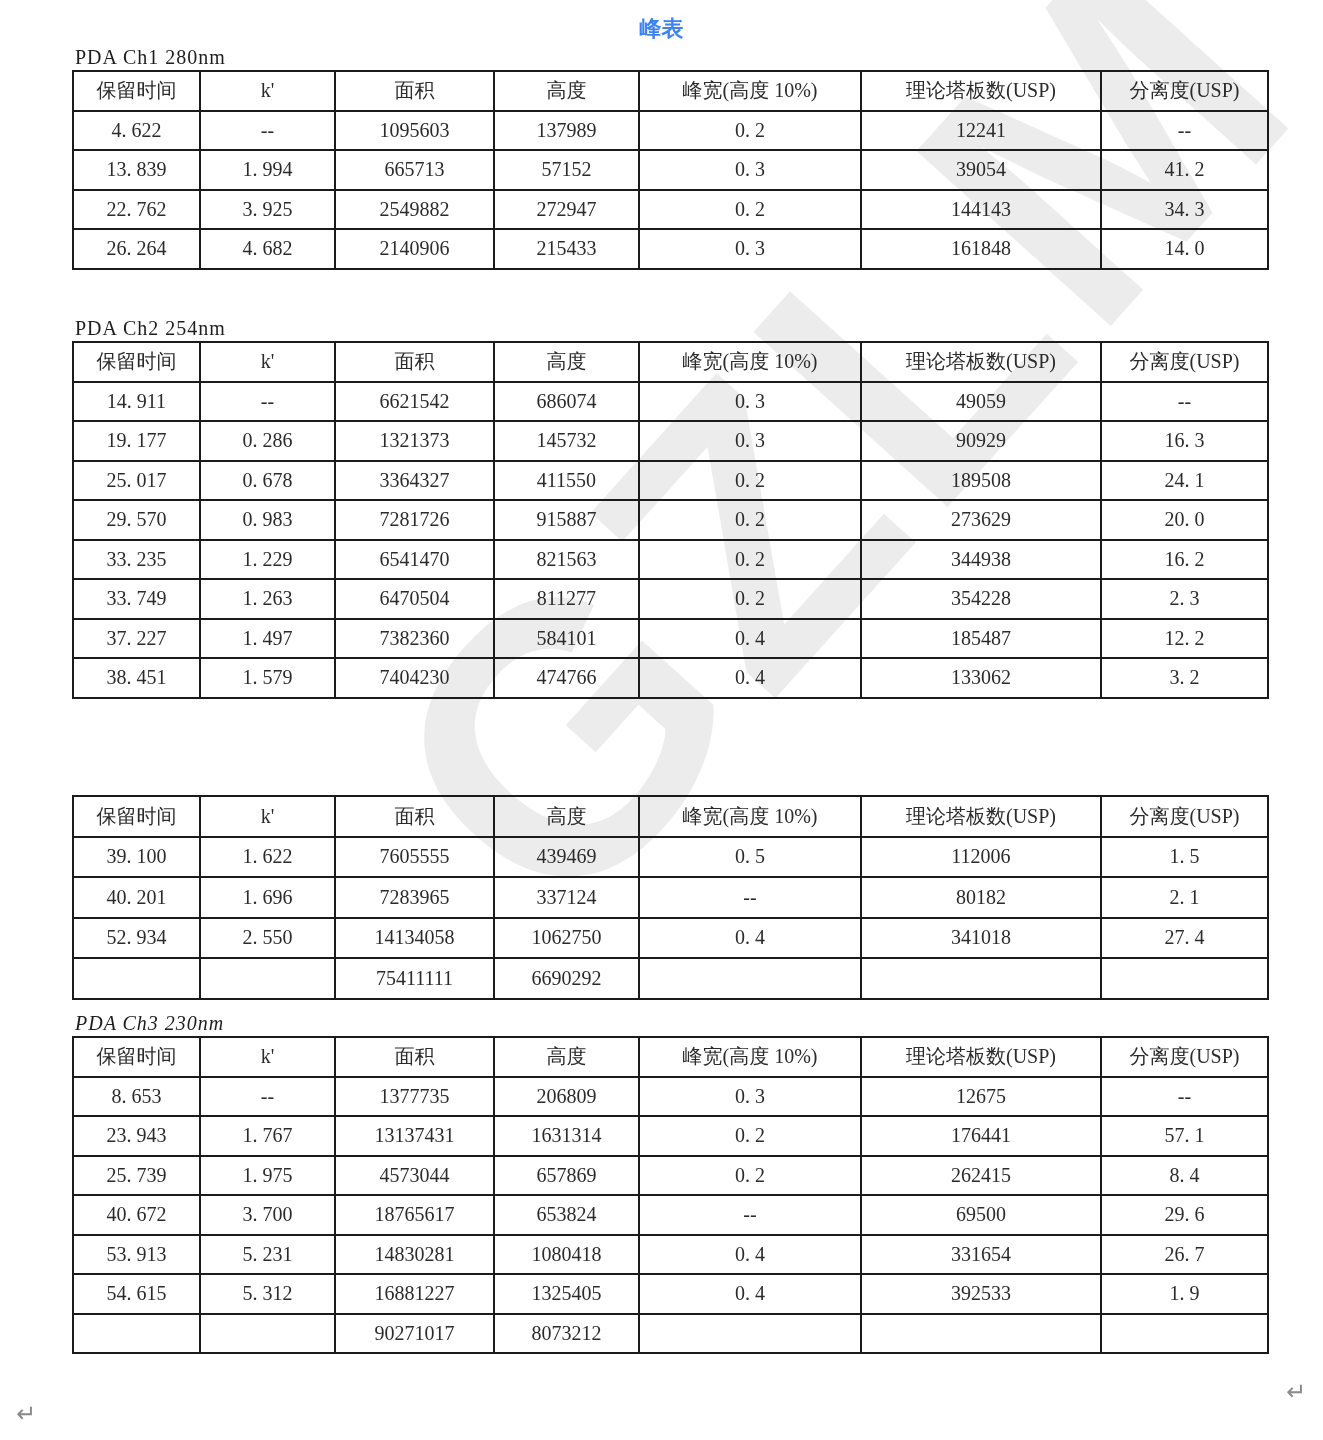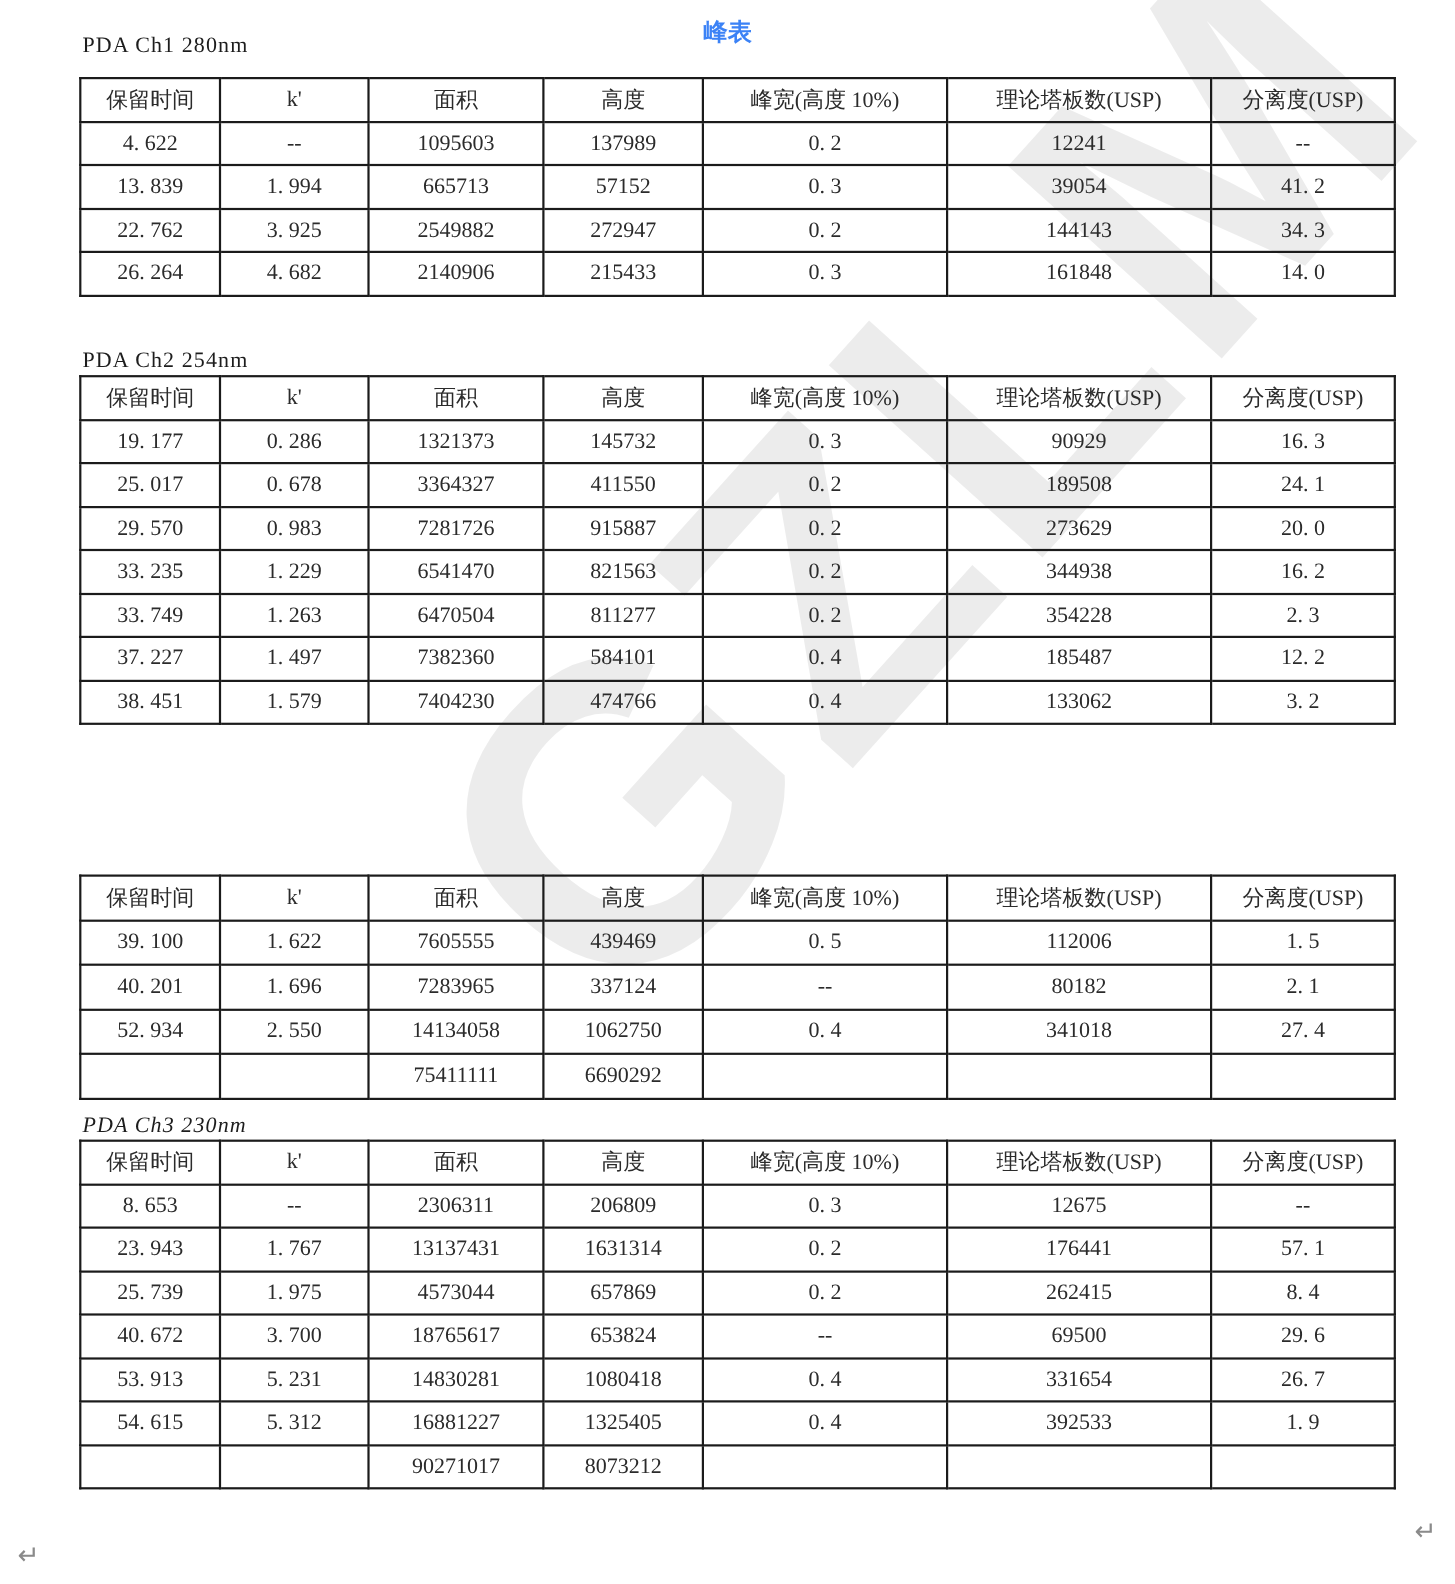--- a/index.html
+++ b/index.html
@@ -58,21 +58,21 @@
     white-space:nowrap;
   }
   table.t3 th, table.t3 td{height:38.5px;}
   table.peak-table th:nth-child(1), table.peak-table td:nth-child(1){width:125px;}
   table.peak-table th:nth-child(2), table.peak-table td:nth-child(2){width:133px;}
   table.peak-table th:nth-child(3), table.peak-table td:nth-child(3){width:157px;}
   table.peak-table th:nth-child(4), table.peak-table td:nth-child(4){width:143px;}
   table.peak-table th:nth-child(5), table.peak-table td:nth-child(5){width:220px;}
   table.peak-table th:nth-child(6), table.peak-table td:nth-child(6){width:238px;}
   table.peak-table th:nth-child(7), table.peak-table td:nth-child(7){width:165px;}
-  #label-1{left:75px;top:30px;}
+  #label-1{left:75px;top:46px;}
   #table-1{left:72px;top:70px;}
   #label-2{left:75px;top:317px;}
   #table-2{left:72px;top:341px;}
   #table-3{left:72px;top:795px;}
   #label-4{left:75px;top:1012px;font-style:italic;}
   #table-4{left:72px;top:1036px;}
   .return-mark{
     position:absolute;
     font-family:"DejaVu Sans",sans-serif;
     font-size:24px;color:#8a8a8a;
@@ -151,20 +151,29 @@
           <th>k'</th>
           <th>面积</th>
           <th>高度</th>
           <th>峰宽(高度 10%)</th>
           <th>理论塔板数(USP)</th>
           <th>分离度(USP)</th>
         </tr>
       </thead>
     <tbody>
         <tr>
+          <td>14. 911</td>
+          <td>--</td>
+          <td>6621542</td>
+          <td>686074</td>
+          <td>0. 3</td>
+          <td>49059</td>
+          <td>--</td>
+        </tr>
+        <tr>
           <td>19. 177</td>
           <td>0. 286</td>
           <td>1321373</td>
           <td>145732</td>
           <td>0. 3</td>
           <td>90929</td>
           <td>16. 3</td>
         </tr>
         <tr>
           <td>25. 017</td>
@@ -285,21 +294,21 @@
           <th>高度</th>
           <th>峰宽(高度 10%)</th>
           <th>理论塔板数(USP)</th>
           <th>分离度(USP)</th>
         </tr>
       </thead>
     <tbody>
         <tr>
           <td>8. 653</td>
           <td>--</td>
-          <td>2306311</td>
+          <td>1377735</td>
           <td>206809</td>
           <td>0. 3</td>
           <td>12675</td>
           <td>--</td>
         </tr>
         <tr>
           <td>23. 943</td>
           <td>1. 767</td>
           <td>13137431</td>
           <td>1631314</td>

